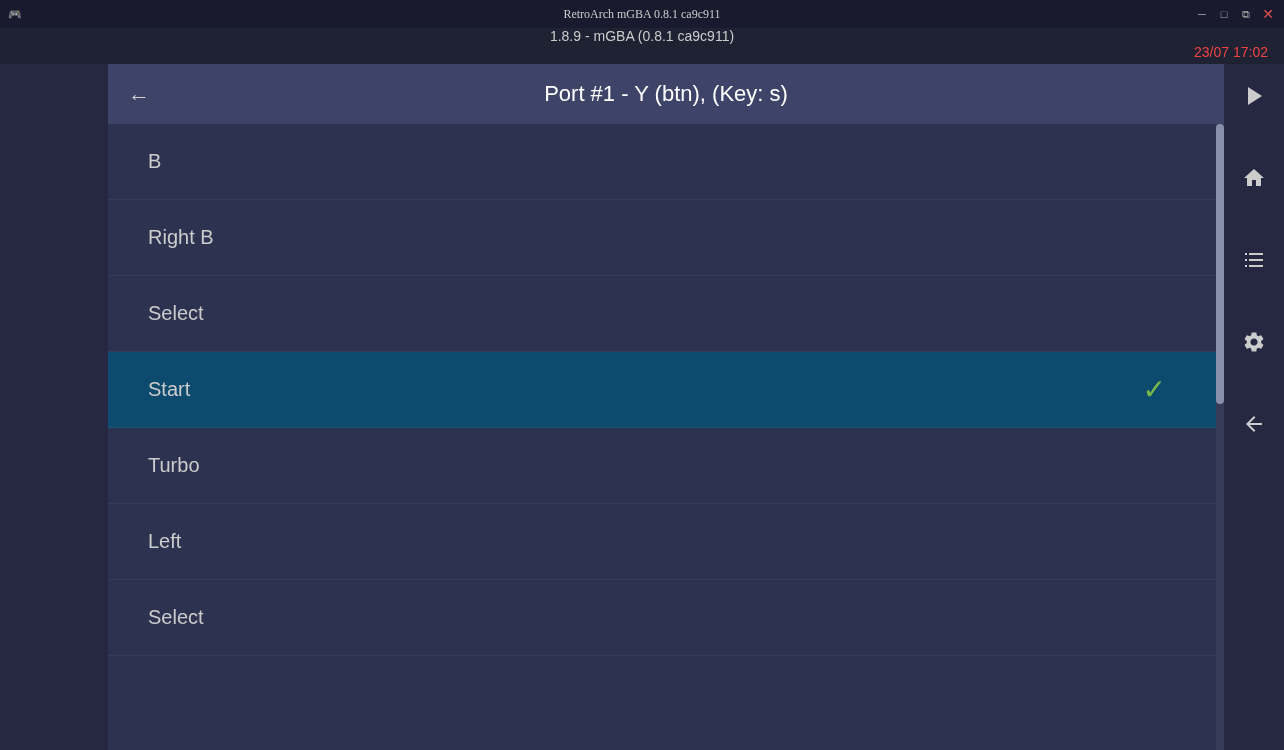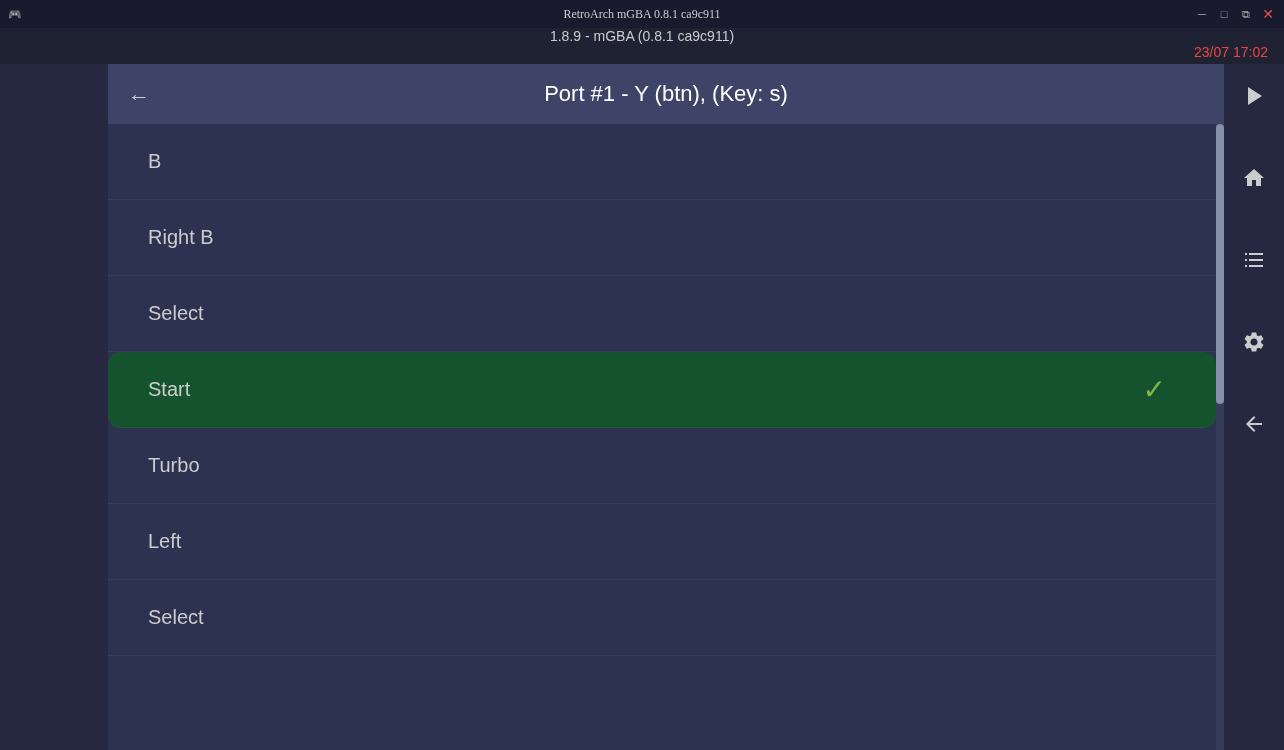--- a/index.html
+++ b/index.html
@@ -142,22 +142,21 @@
     .list-item {
       height: 76px;
       display: flex;
       align-items: center;
       padding: 0 40px;
       border-bottom: 1px solid rgba(255,255,255,0.05);
       cursor: pointer;
       position: relative;
     }
     .list-item.selected {
-      background: #14532d;
-      border-radius: 13px;
+      background: #0c4a6e;
     }
     .list-item-label {
       color: #cccccc;
       font-size: 20px;
       font-weight: 300;
     }
     .list-item-check {
       position: absolute;
       right: 50px;
       color: #7ab648;

